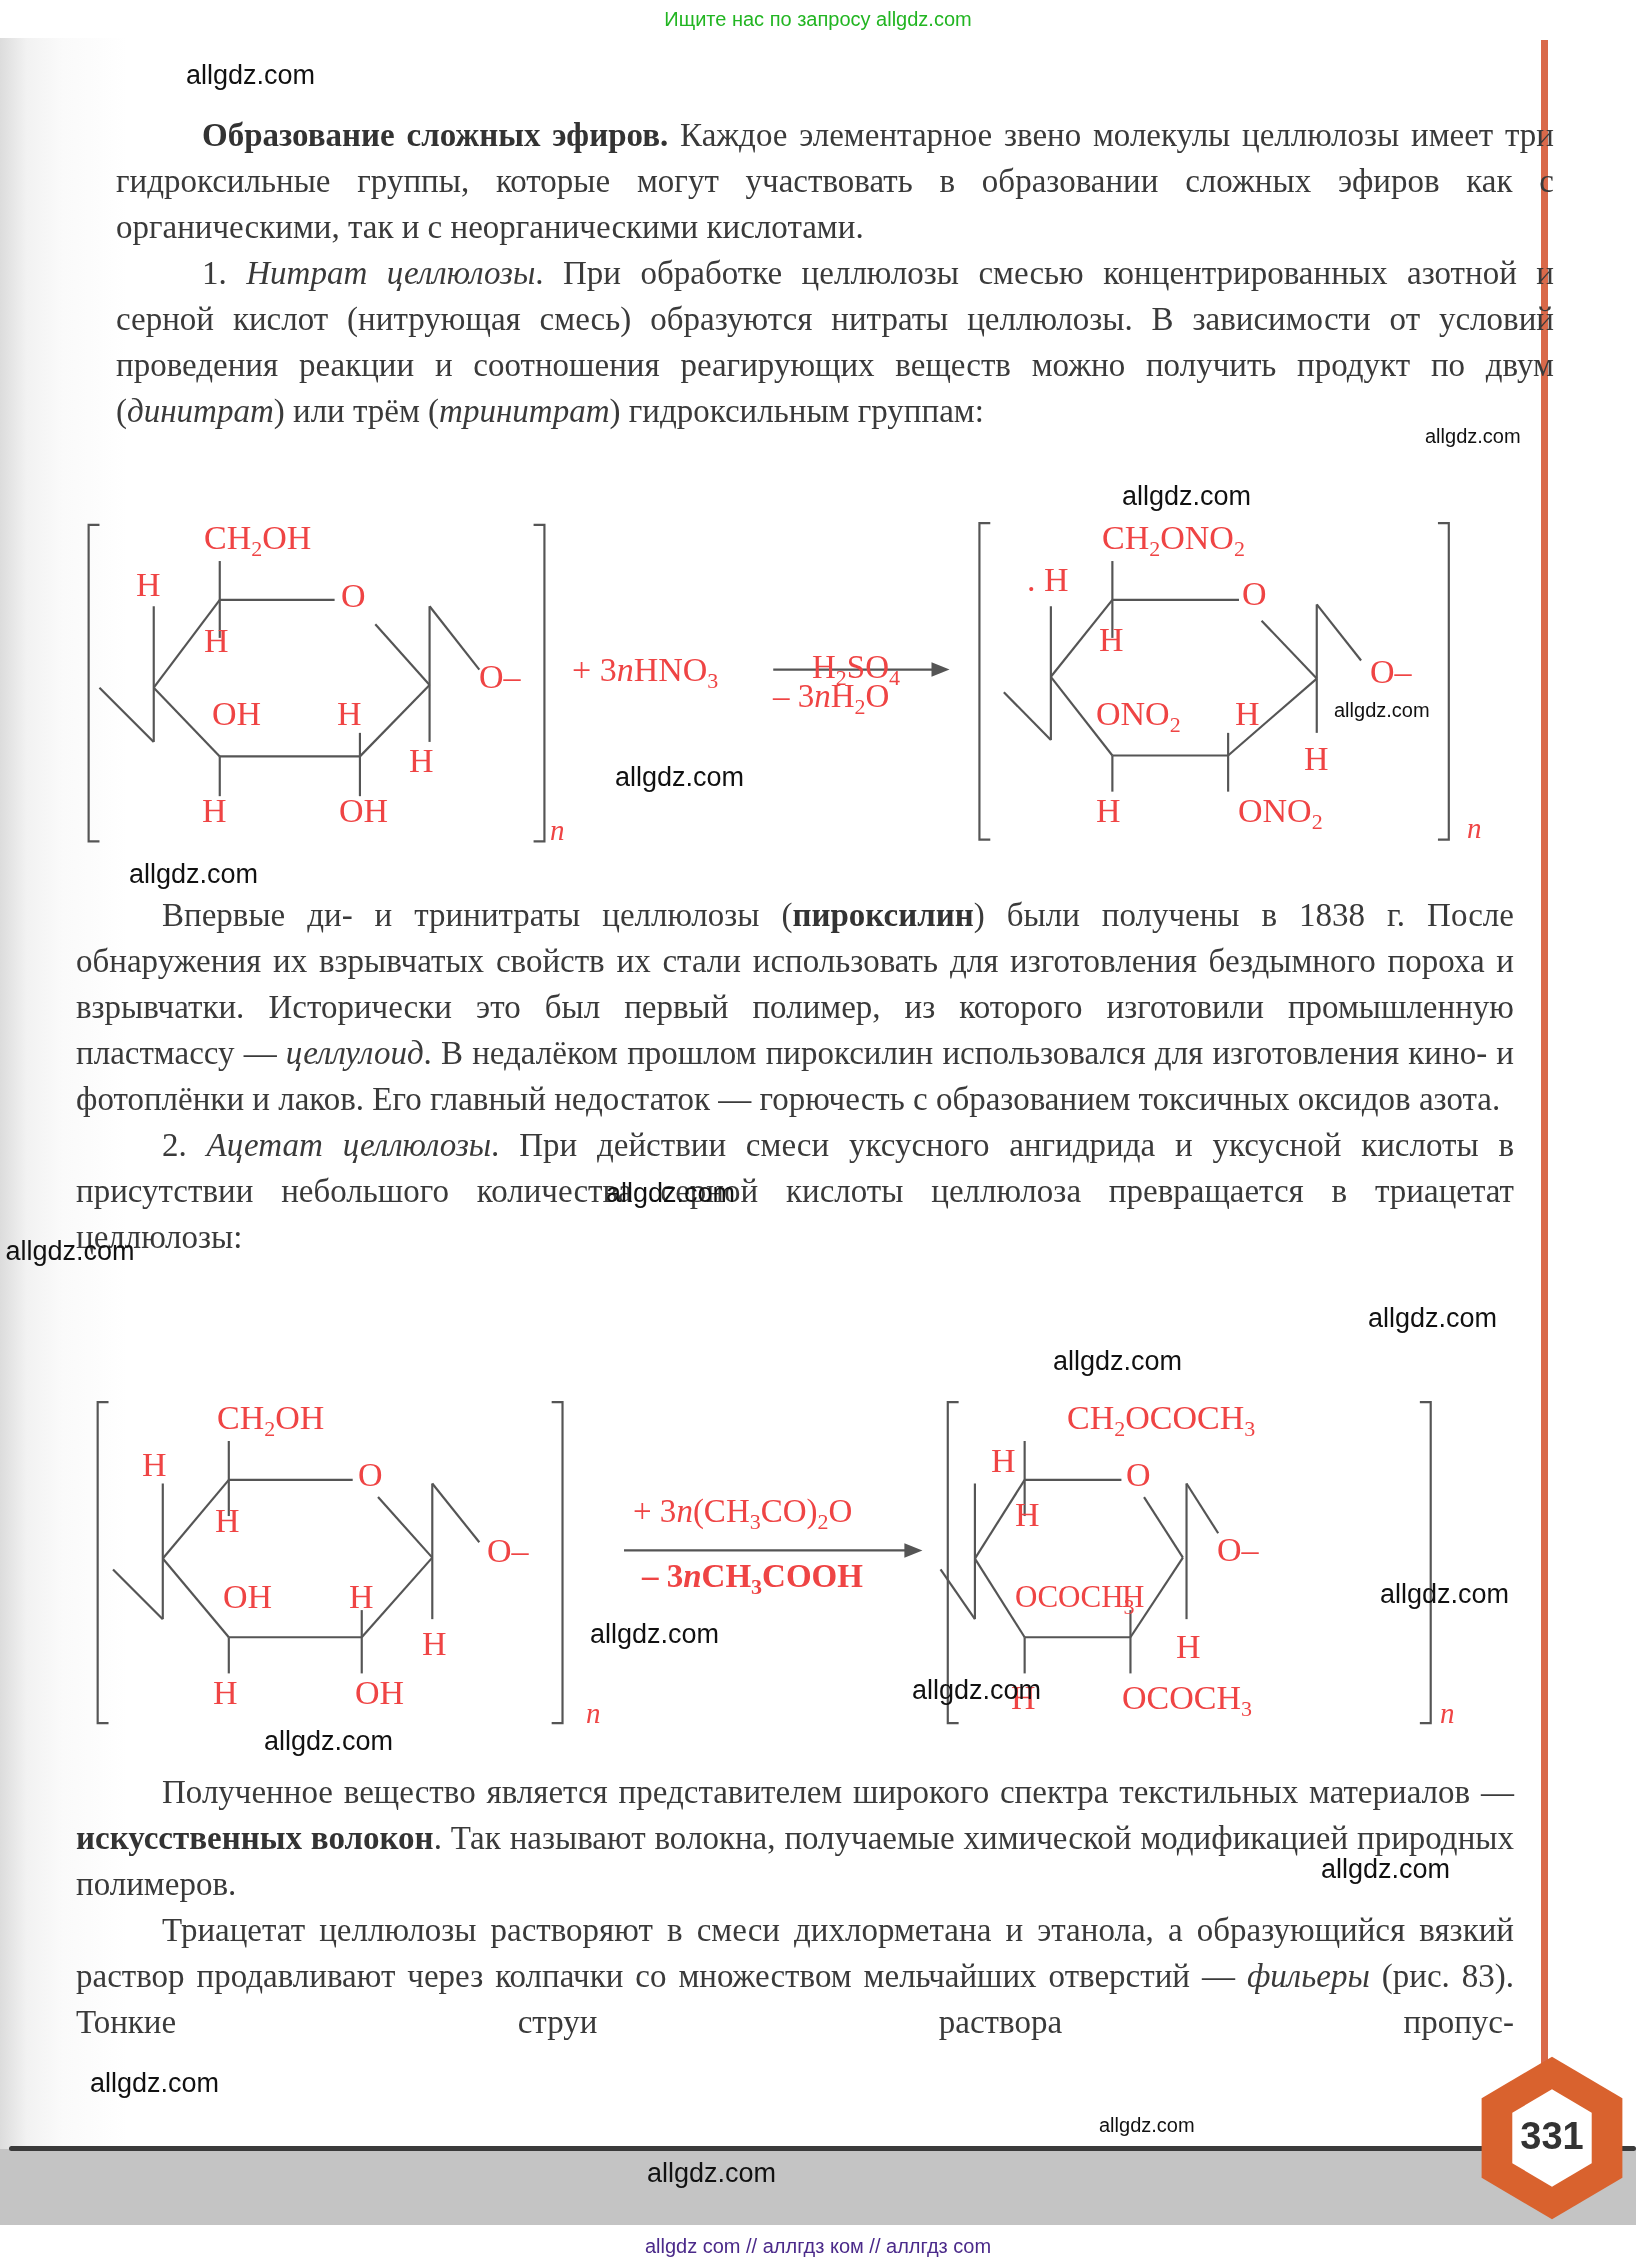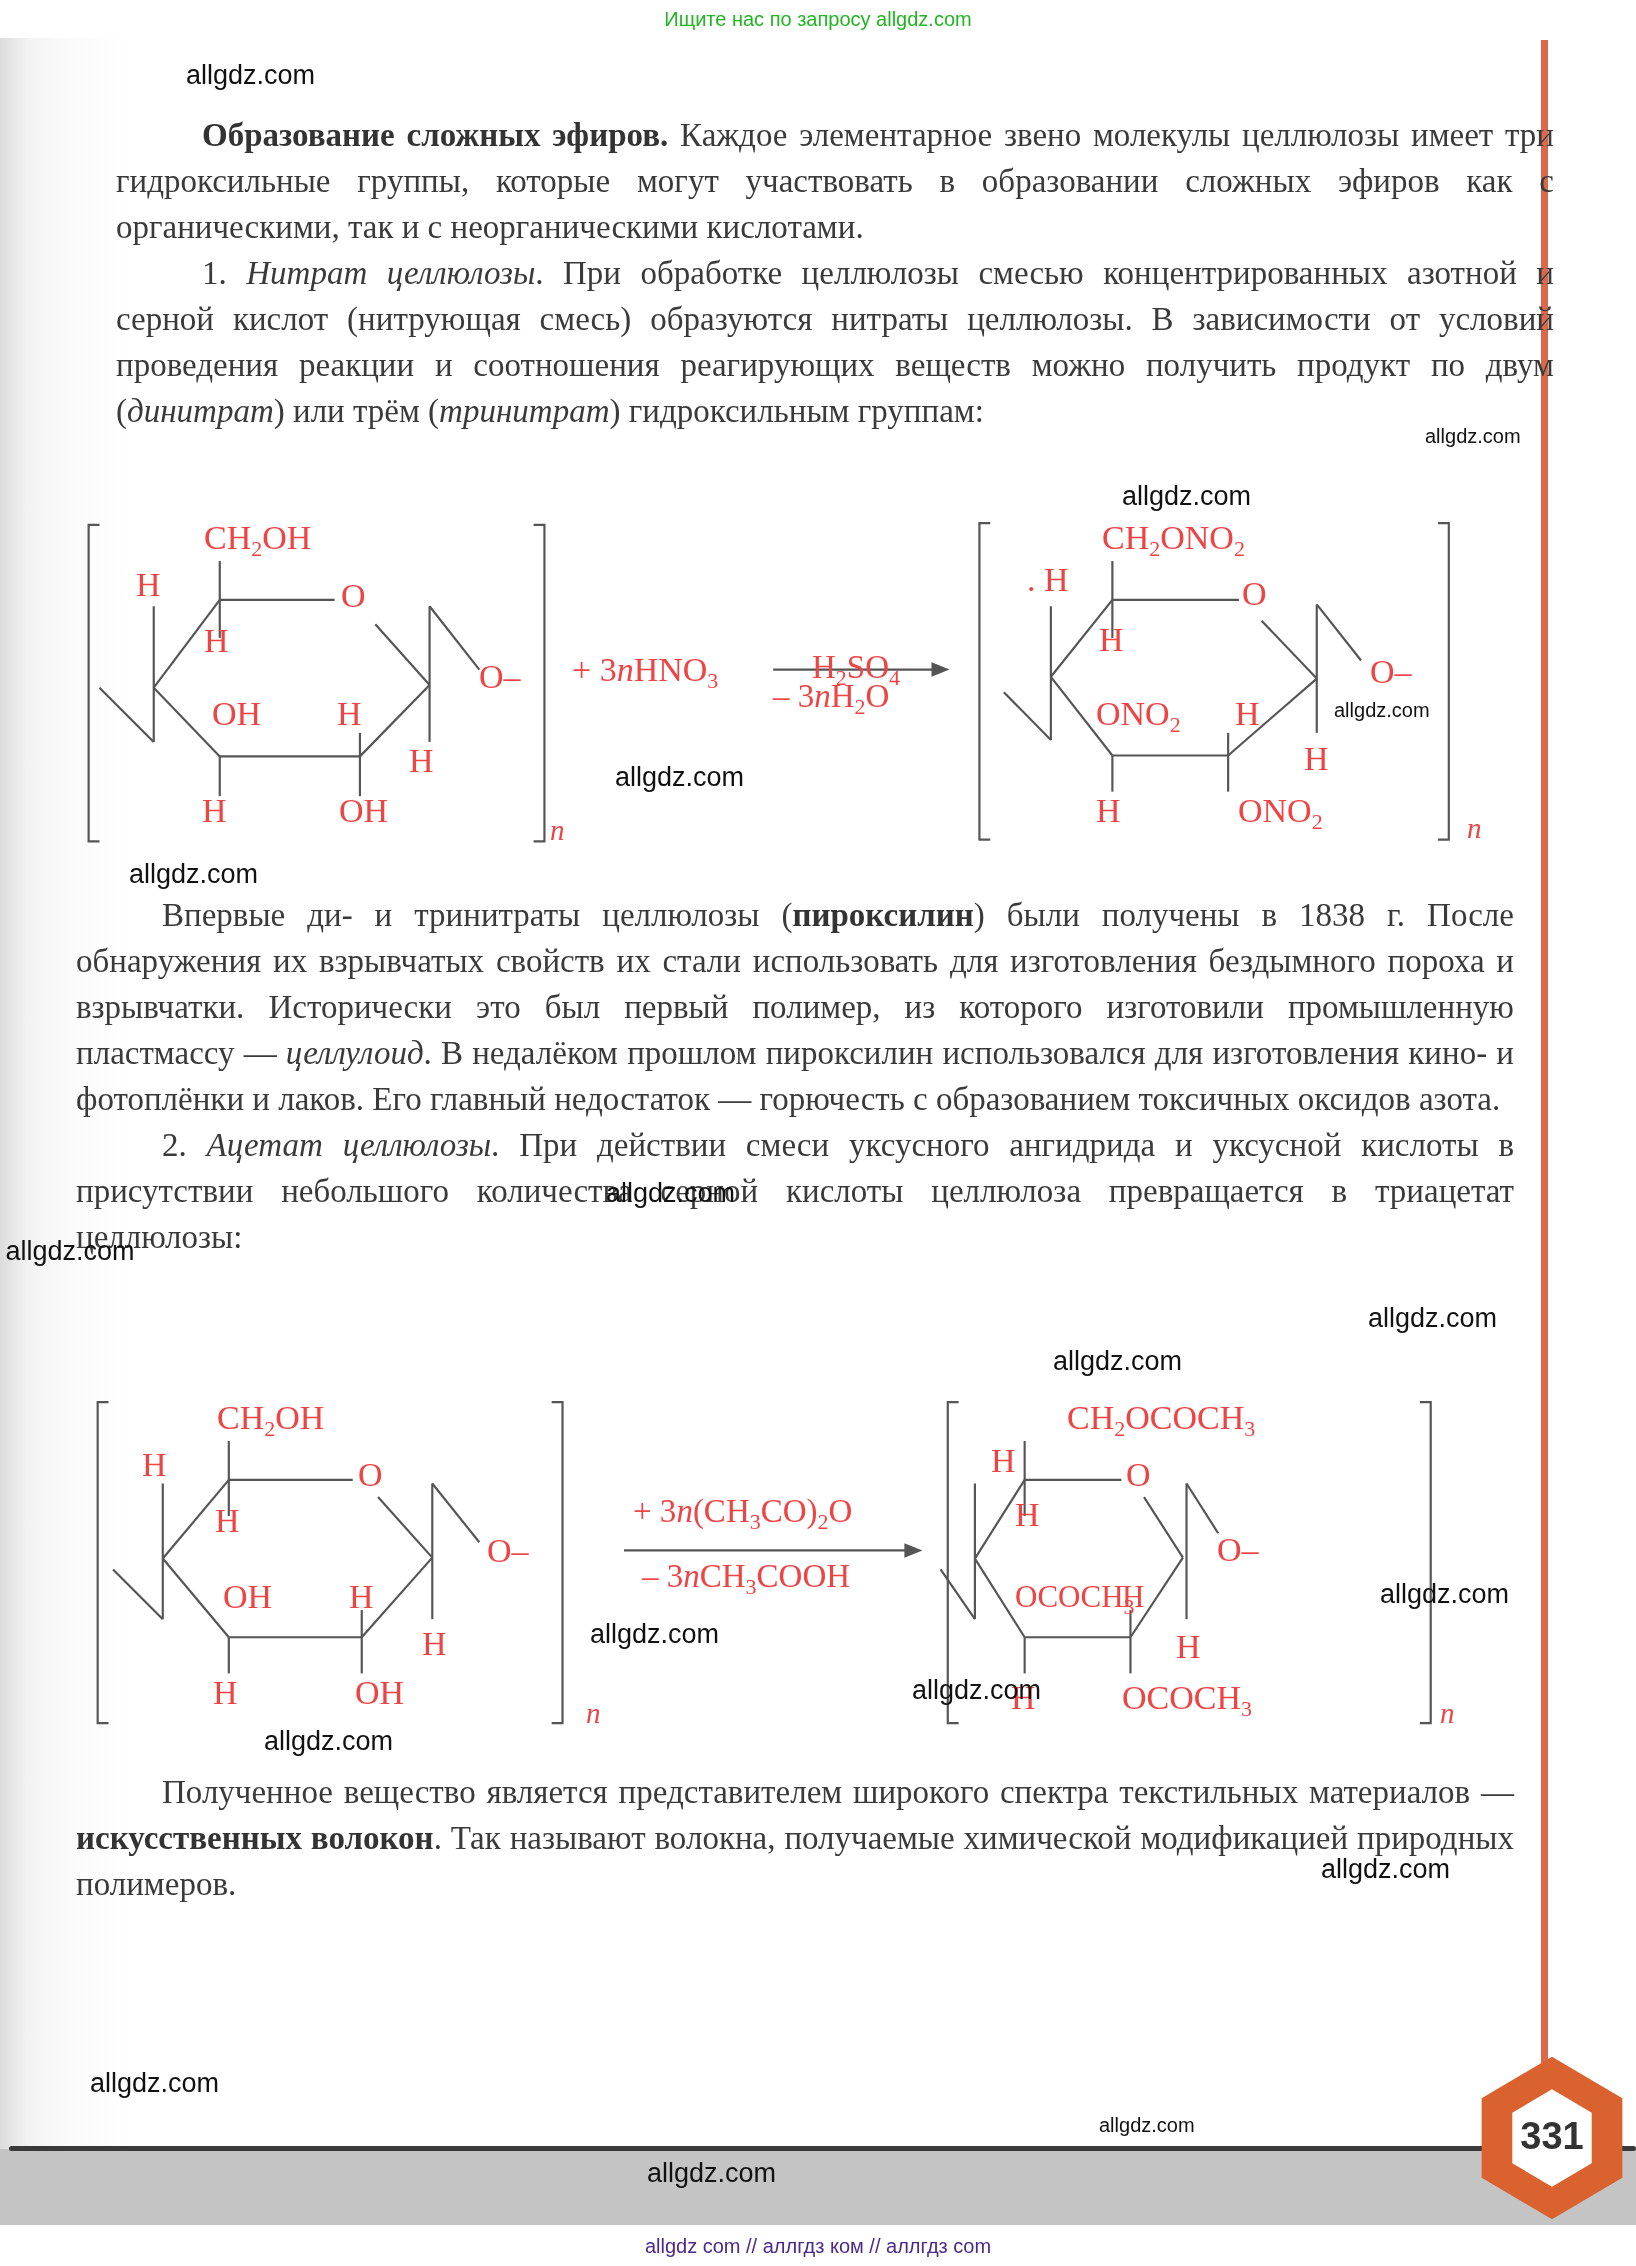--- a/index.html
+++ b/index.html
@@ -172,38 +172,41 @@
   <div class="chem" style="left:215px;top:1502px;">H</div>
   <div class="chem" style="left:487px;top:1532px;">O–</div>
   <div class="chem" style="left:223px;top:1578px;">OH</div>
   <div class="chem" style="left:349px;top:1578px;">H</div>
   <div class="chem" style="left:422px;top:1625px;">H</div>
   <div class="chem" style="left:213px;top:1674px;">H</div>
   <div class="chem" style="left:355px;top:1674px;">OH</div>
   <div class="chem n" style="left:586px;top:1697px;font-size:29px;">n</div>
 
   <div class="chem" style="left:633px;top:1493px;font-size:33px;"><span>+ 3</span><span class="n">n</span><span>(CH</span><sub>3</sub><span>CO)</span><sub>2</sub><span>O</span></div>
-  <div class="chem" style="left:642px;top:1558px;font-size:33px;"><span>– 3</span><span class="n">n</span><span>CH</span><sub>3</sub><span>COOH</span></div>
+  <div class="chem" style="left:642px;top:1558px;font-size:33px;font-weight:bold;"><span>– 3</span><span class="n">n</span><span>CH</span><sub>3</sub><span>COOH</span></div>
 
   <div class="chem" style="left:1067px;top:1399px;"><span>CH</span><sub>2</sub><span>OCOCH</span><sub>3</sub></div>
   <div class="chem" style="left:991px;top:1442px;">H</div>
   <div class="chem" style="left:1126px;top:1456px;">O</div>
   <div class="chem" style="left:1015px;top:1496px;">H</div>
   <div class="chem" style="left:1217px;top:1531px;">O–</div>
   <div class="chem" style="left:1015px;top:1579px;font-size:31px;"><span>OCOCH</span><sub>3</sub></div>
   <div class="chem" style="left:1122px;top:1579px;font-size:31px;">H</div>
   <div class="chem" style="left:1176px;top:1628px;">H</div>
   <div class="chem" style="left:1011px;top:1679px;">H</div>
   <div class="chem" style="left:1122px;top:1679px;"><span>OCOCH</span><sub>3</sub></div>
   <div class="chem n" style="left:1440px;top:1697px;font-size:29px;">n</div>
 </div>
 
 <div class="para" style="top:1769px;font-family:Liberation Serif, serif;">
   <p class="indent">
     <span>Полученное вещество является представителем широкого спектра текстильных материалов — </span><b>искусственных волокон</b><span>. Так называют волокна, получаемые химической модификацией природных полимеров.</span>
+  </p>
+  <p class="indent" style="text-align-last:justify;">
+    <span>Триацетат целлюлозы растворяют в смеси дихлорметана и этанола, а образующийся вязкий раствор продавливают через колпачки со множеством мельчайших отверстий — </span><i>фильеры</i><span> (рис. 83). Тонкие струи раствора пропус-</span>
   </p>
 </div>
 
 <div class="bottomband"></div>
 <div class="bottomline"></div>
 <div class="hexbadge">
   <svg width="148" height="170" viewBox="0 0 164 188">
     <polygon points="82,4 160,50 160,138 82,184 4,138 4,50" fill="#d9622e"></polygon>
     <polygon points="82,40 126,66 126,122 82,148 38,122 38,66" fill="#ffffff"></polygon>
   </svg>

